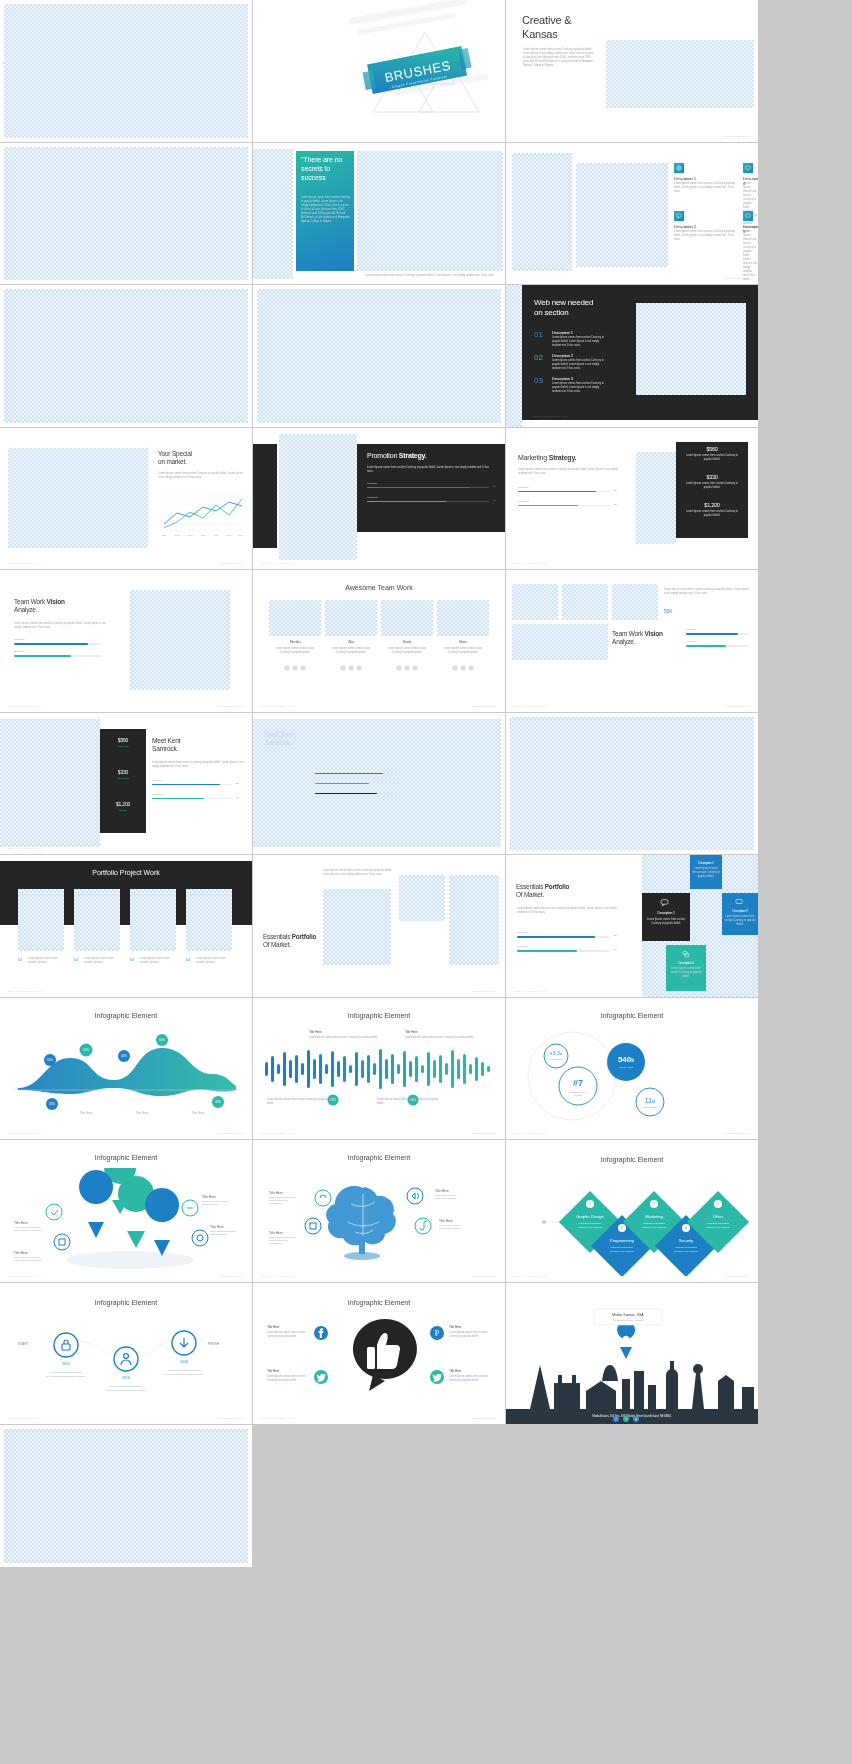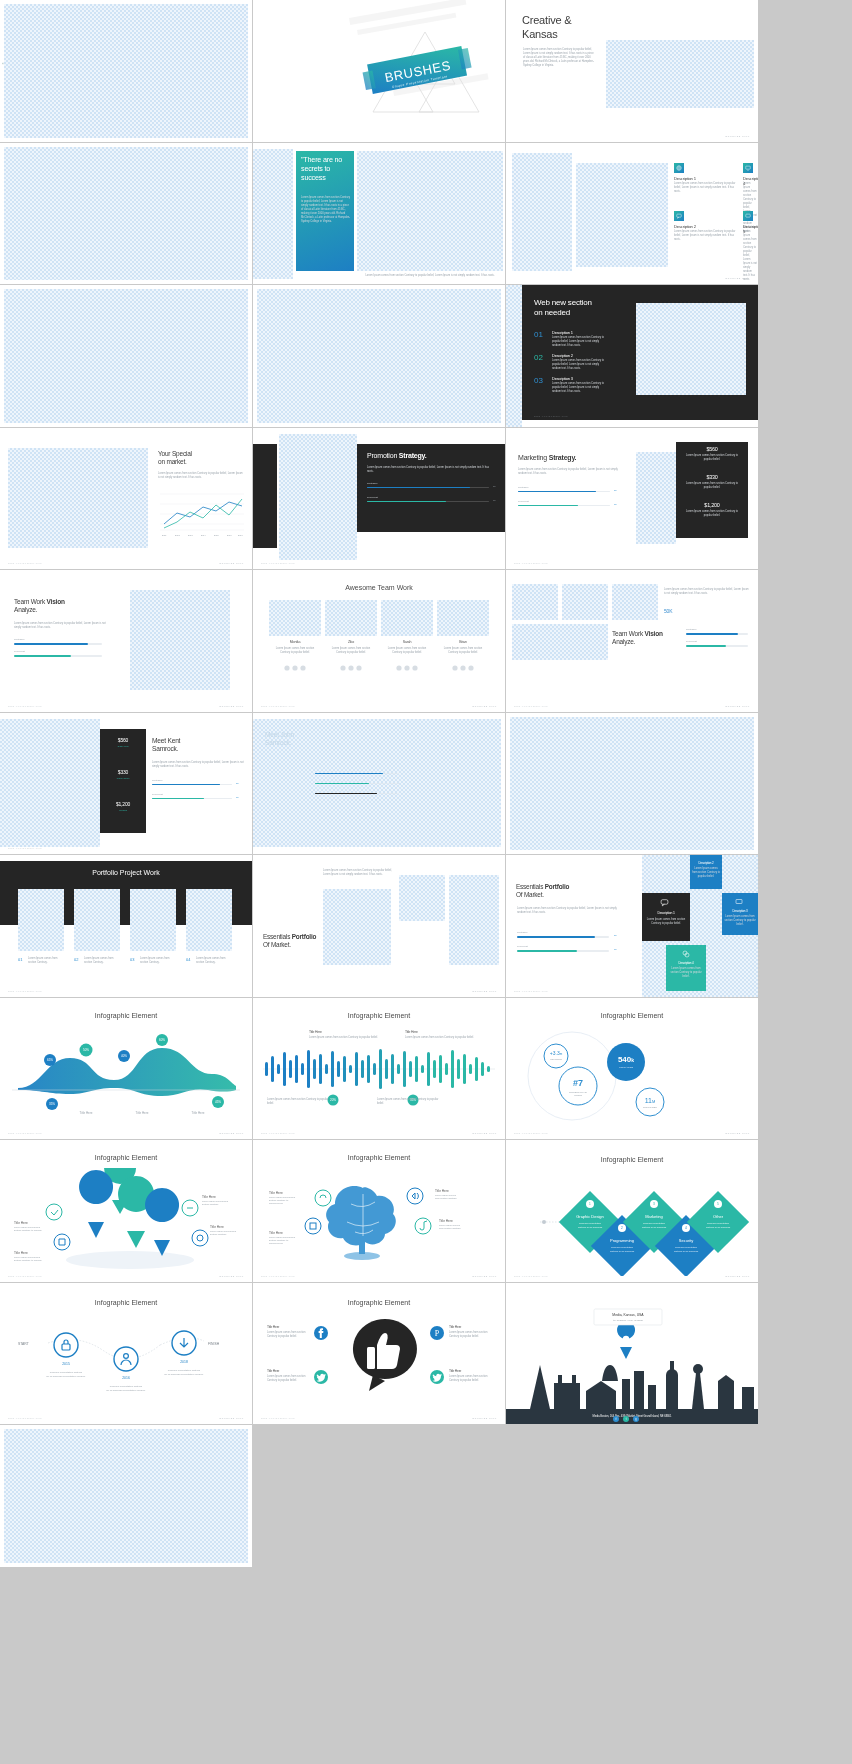--- a/index.html
+++ b/index.html
@@ -170,21 +170,21 @@
 </div>
 
 <div class="slide">
   <div class="ph full-ph"></div>
 </div>
 
 <div class="slide">
   <div class="ph" style="left:0;top:0;width:16px;height:141.5px;"></div>
   <div class="dark" style="left:16px;top:0;width:236px;height:135px;"></div>
   <div class="t w" style="left:28px;top:13px;font-size:8px;line-height:1.3;">
-    <span>Web new section</span><br><span>on needed</span>
+    <span>Web new needed</span><br><span>on section</span>
   </div>
   <div class="num" style="left:28px;top:45px;font-size:8px;color:#2f8fd0;">01</div>
   <div class="t w" style="left:46px;top:45px;font-size:4px;">Description 1</div>
   <div class="body w" style="left:46px;top:51px;width:55px;">Lorem Ipsum comes from section Contrary to popular belief, Lorem Ipsum is not simply random text. It has roots.</div>
   <div class="num" style="left:28px;top:68px;font-size:8px;color:#2bb8a6;">02</div>
   <div class="t w" style="left:46px;top:68px;font-size:4px;">Description 2</div>
   <div class="body w" style="left:46px;top:74px;width:55px;">Lorem Ipsum comes from section Contrary to popular belief, Lorem Ipsum is not simply random text. It has roots.</div>
   <div class="num" style="left:28px;top:91px;font-size:8px;color:#2f8fd0;">03</div>
   <div class="t w" style="left:46px;top:91px;font-size:4px;">Description 3</div>
   <div class="body w" style="left:46px;top:97px;width:55px;">Lorem Ipsum comes from section Contrary to popular belief, Lorem Ipsum is not simply random text. It has roots.</div>

